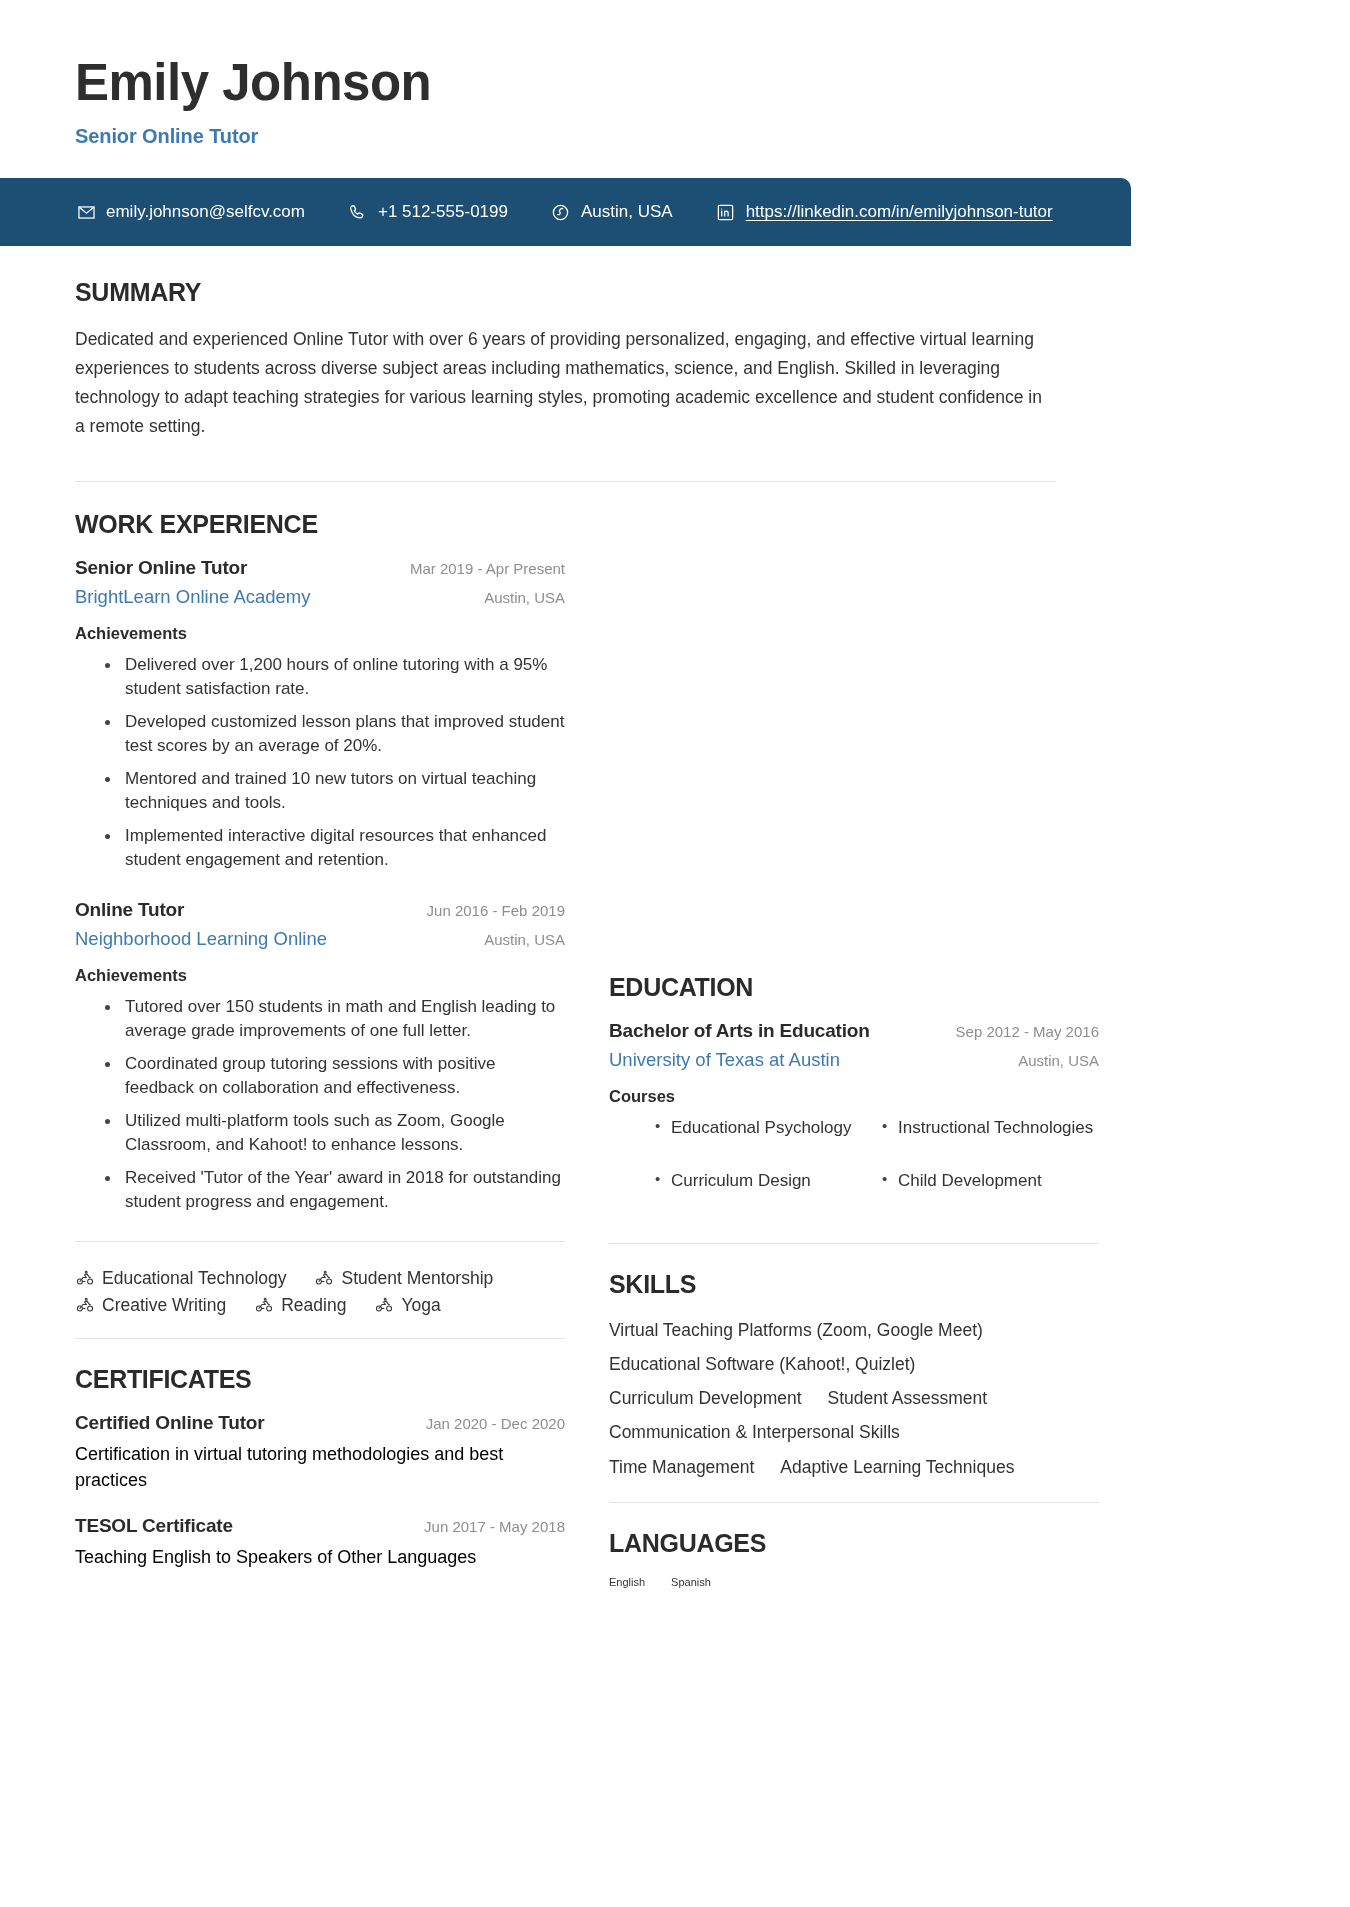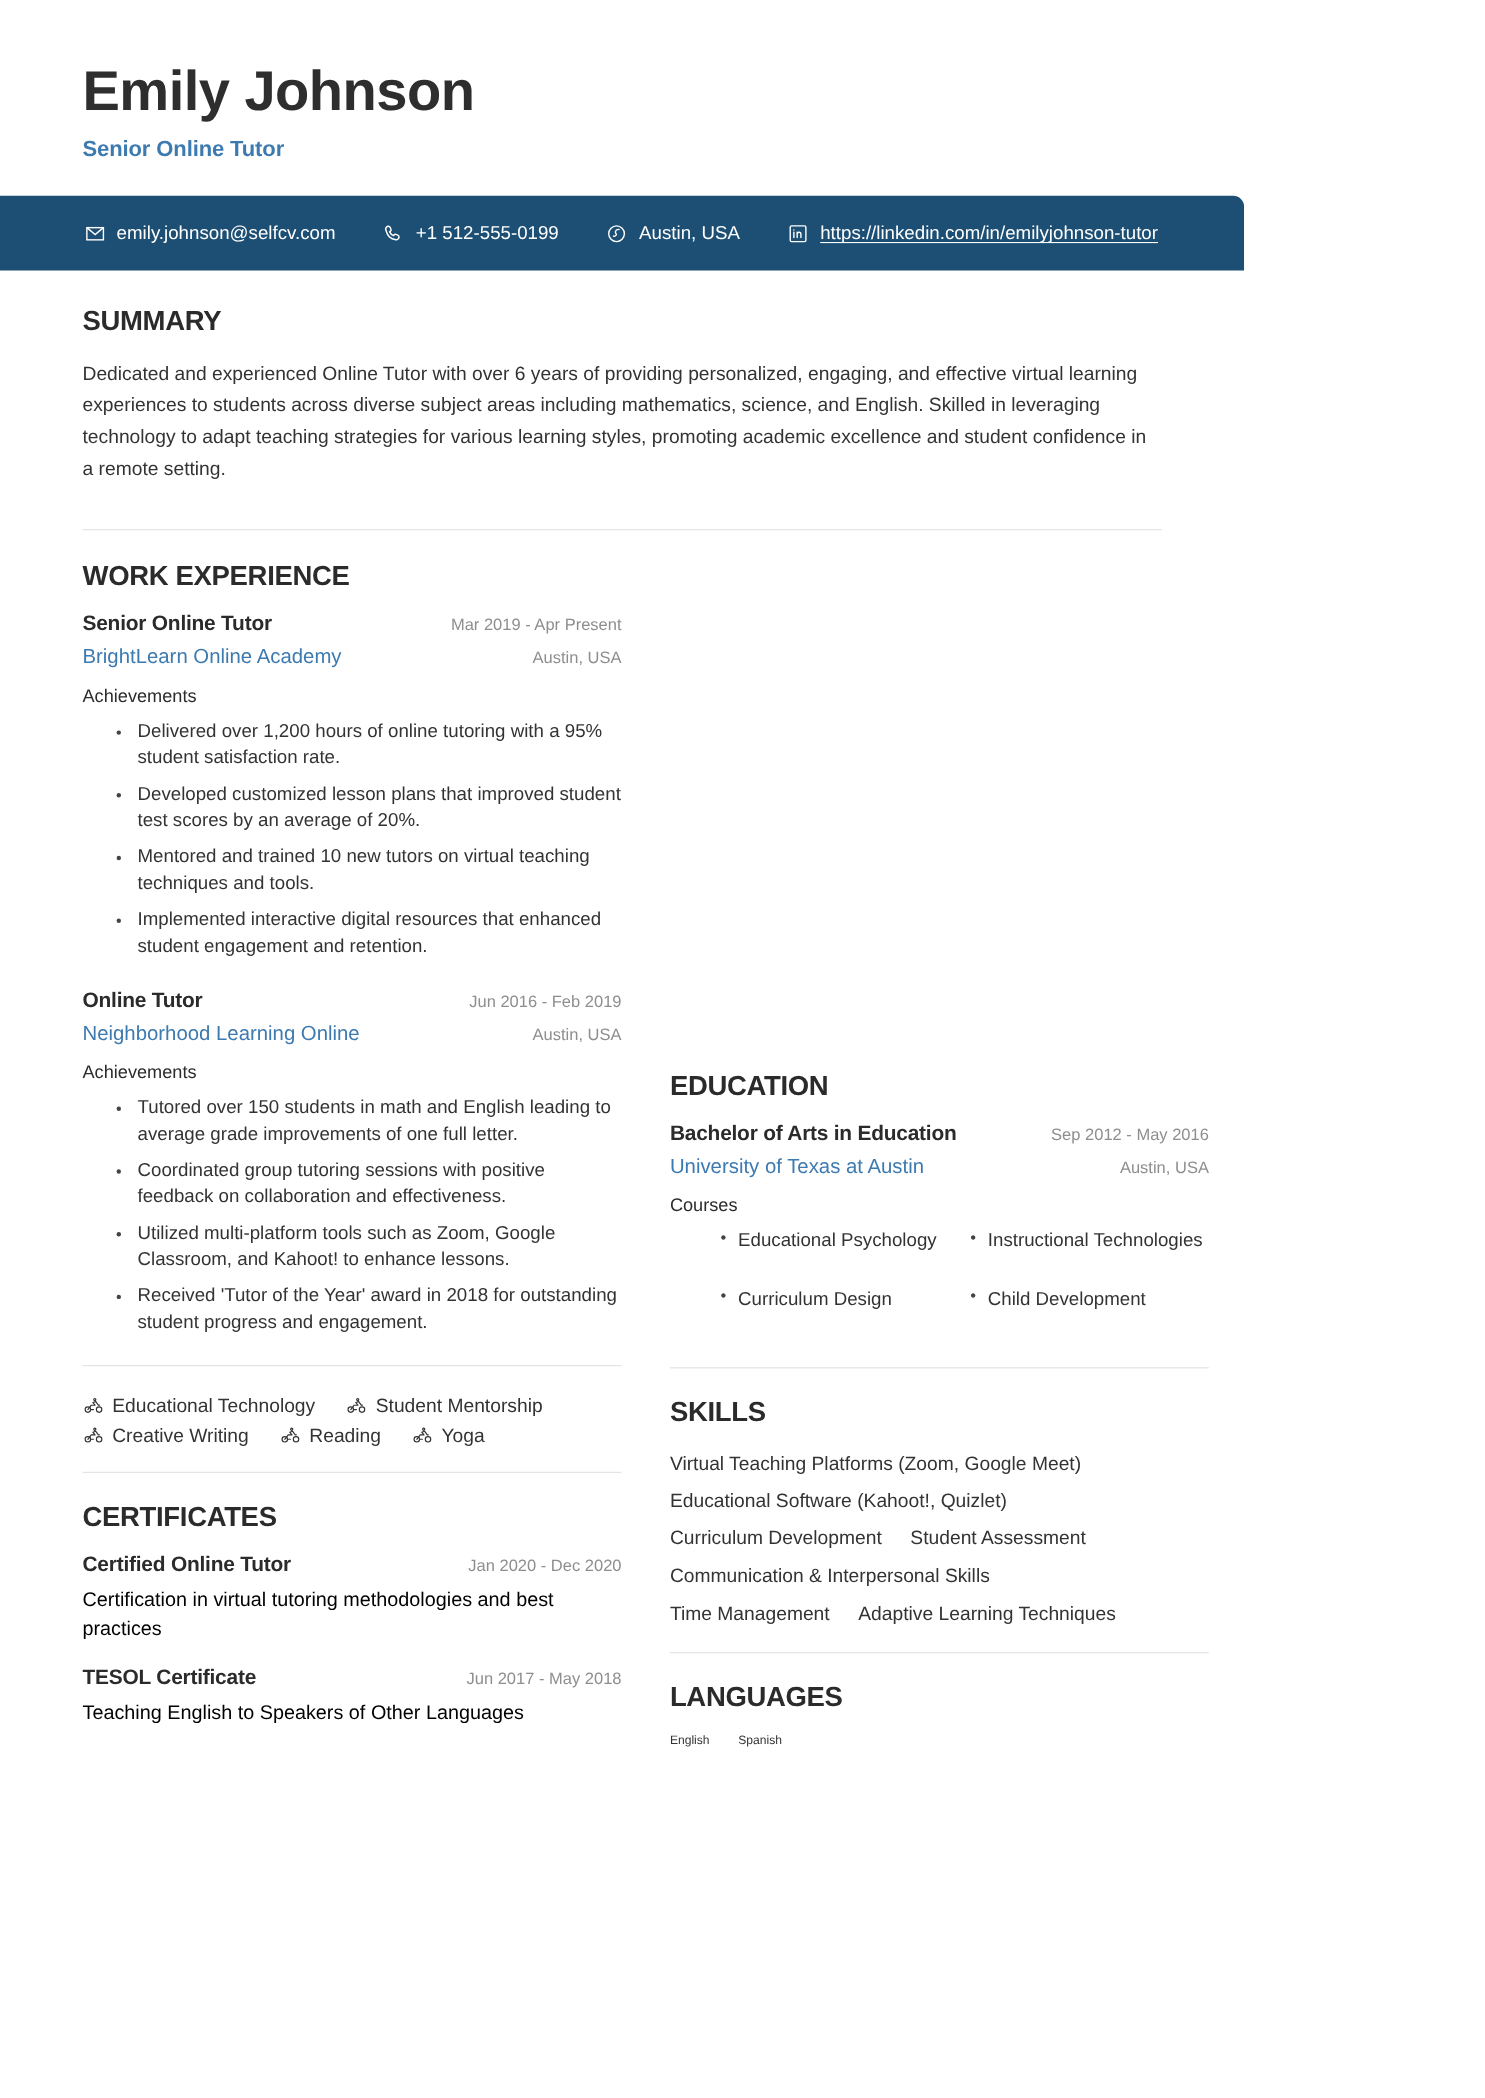--- a/index.html
+++ b/index.html
@@ -143,21 +143,21 @@
     font-size: 18.5px;
     color: #3d7ab0;
   }
   .entry-loc {
     font-size: 15px;
     color: #8e8e8e;
     white-space: nowrap;
   }
   .sub-label {
     font-size: 16.5px;
-    font-weight: 400;
+    font-weight: 700;
     color: #2b2b2b;
     margin-top: 16px;
   }
   ul.bullets {
     margin: 10px 0 0 0;
     padding-left: 46px;
     list-style: disc;
   }
   ul.bullets li {
     font-size: 17px;

